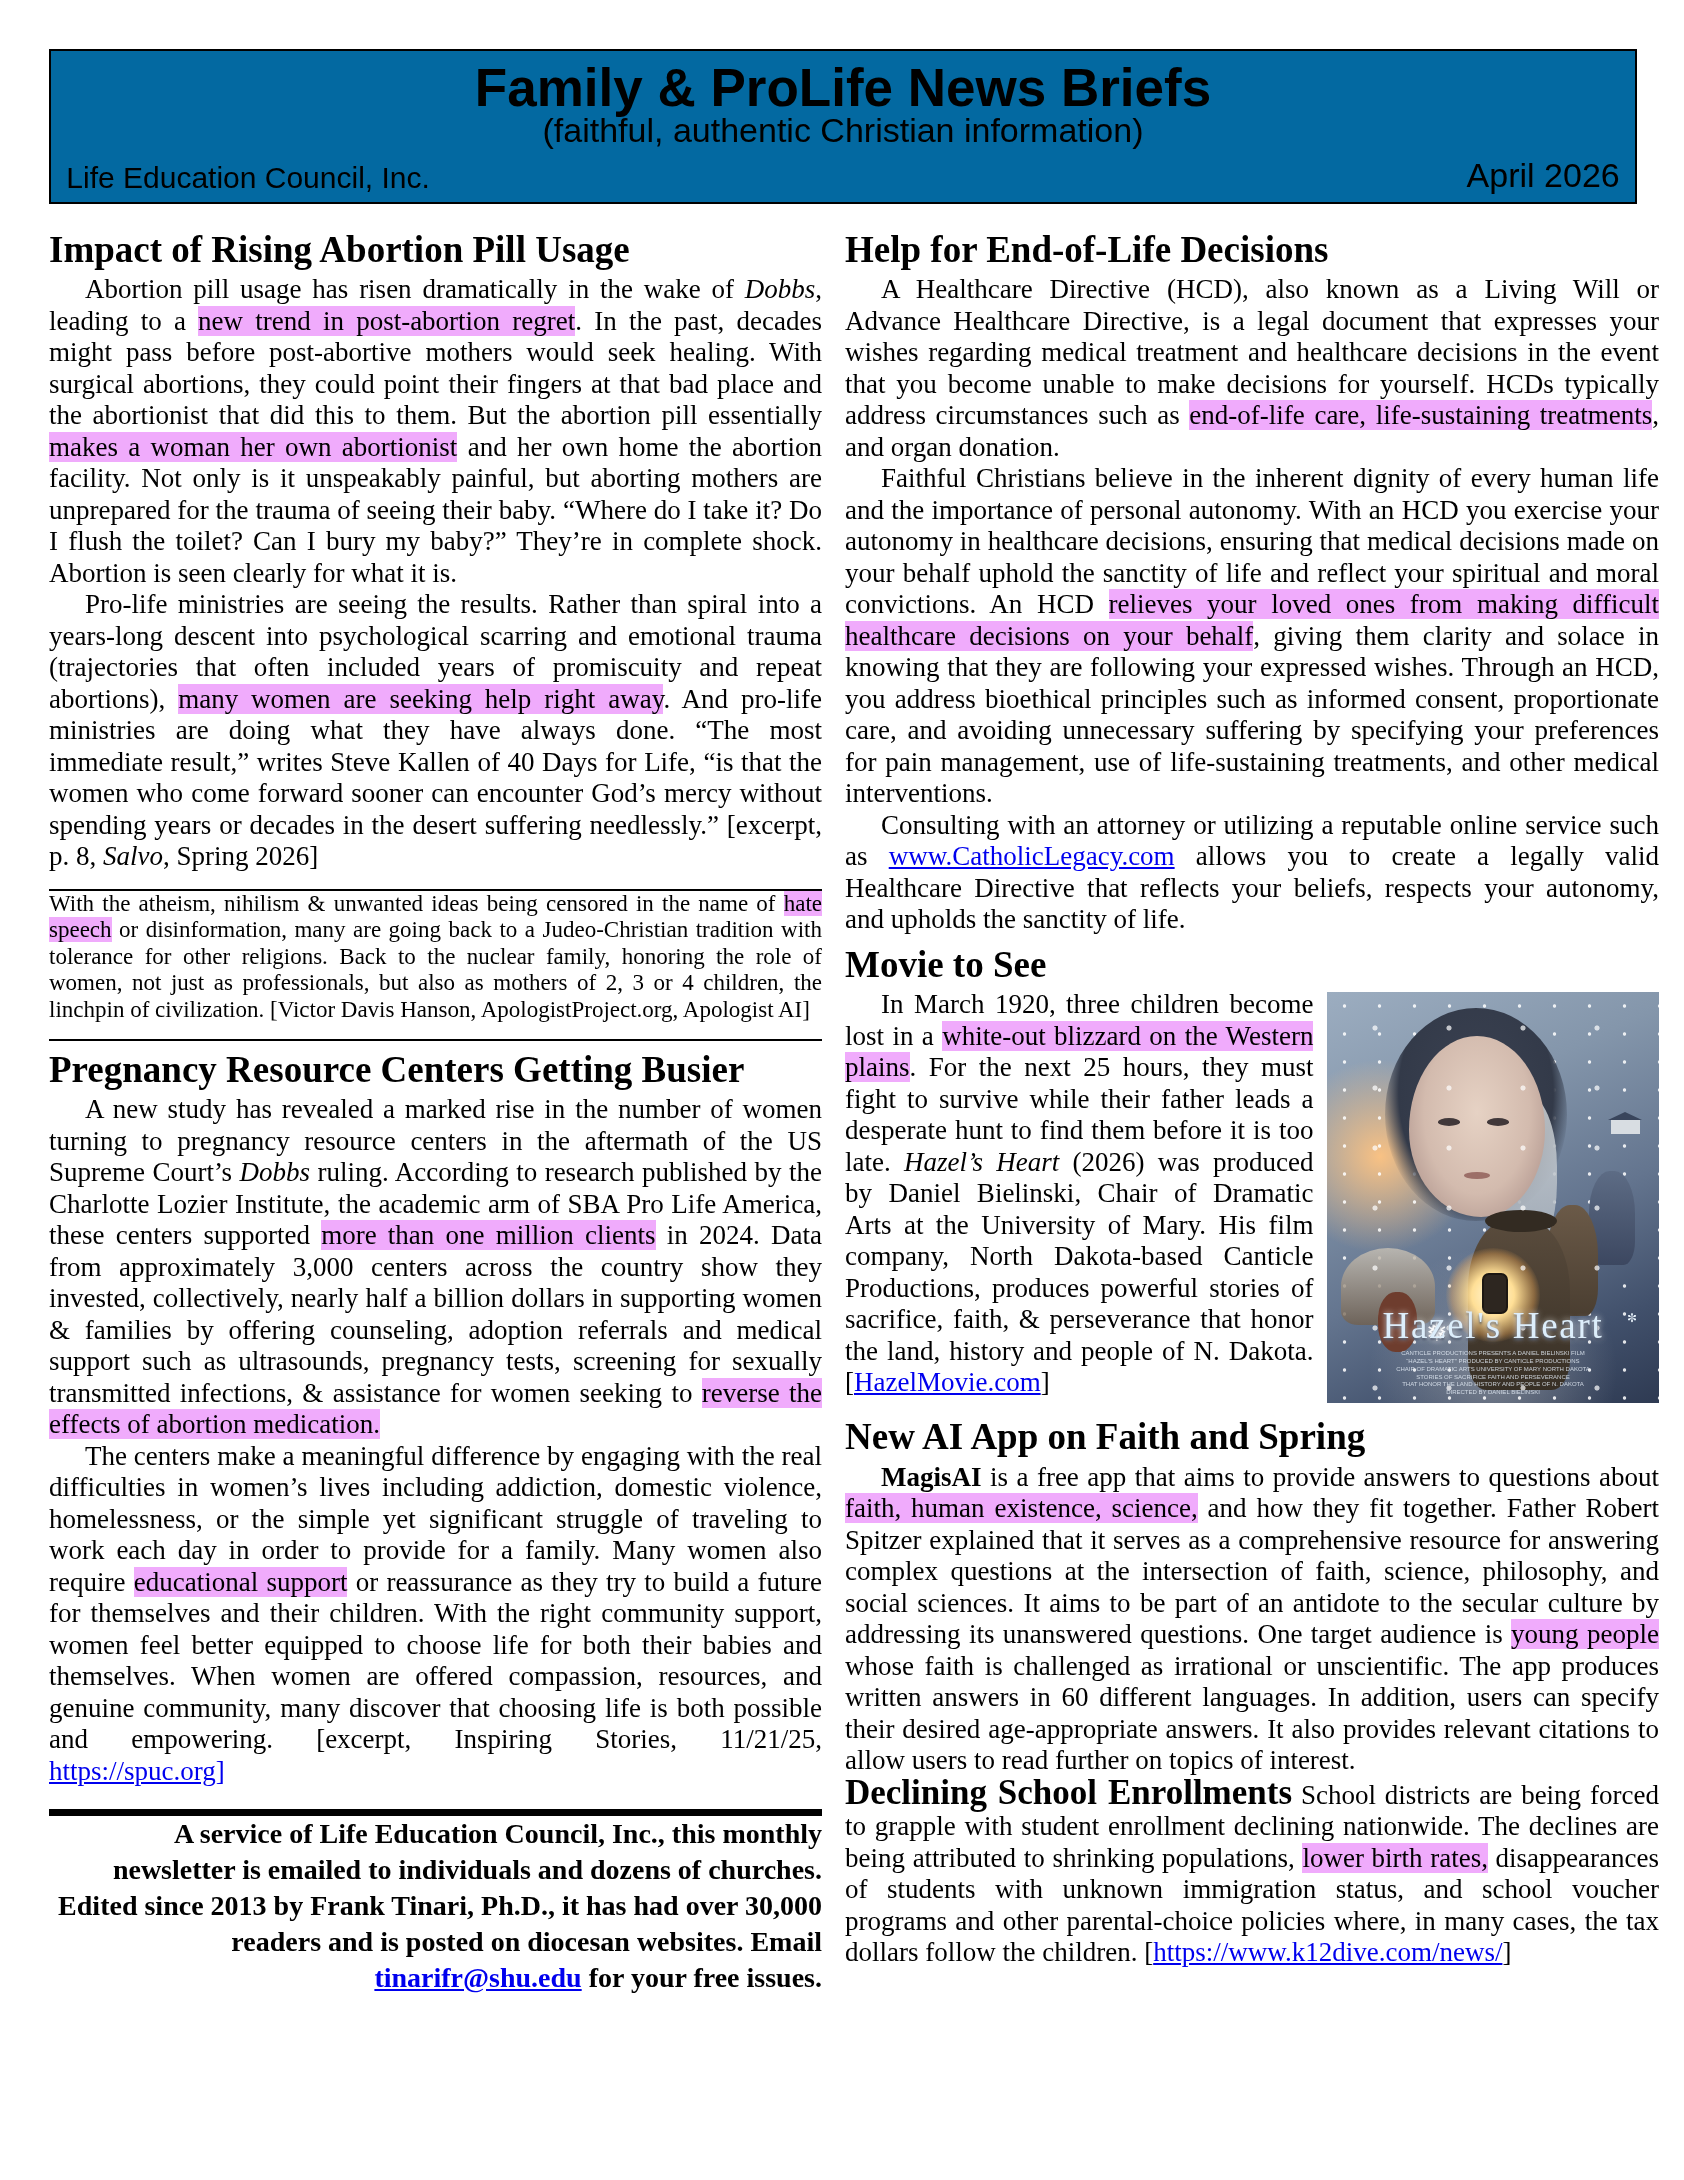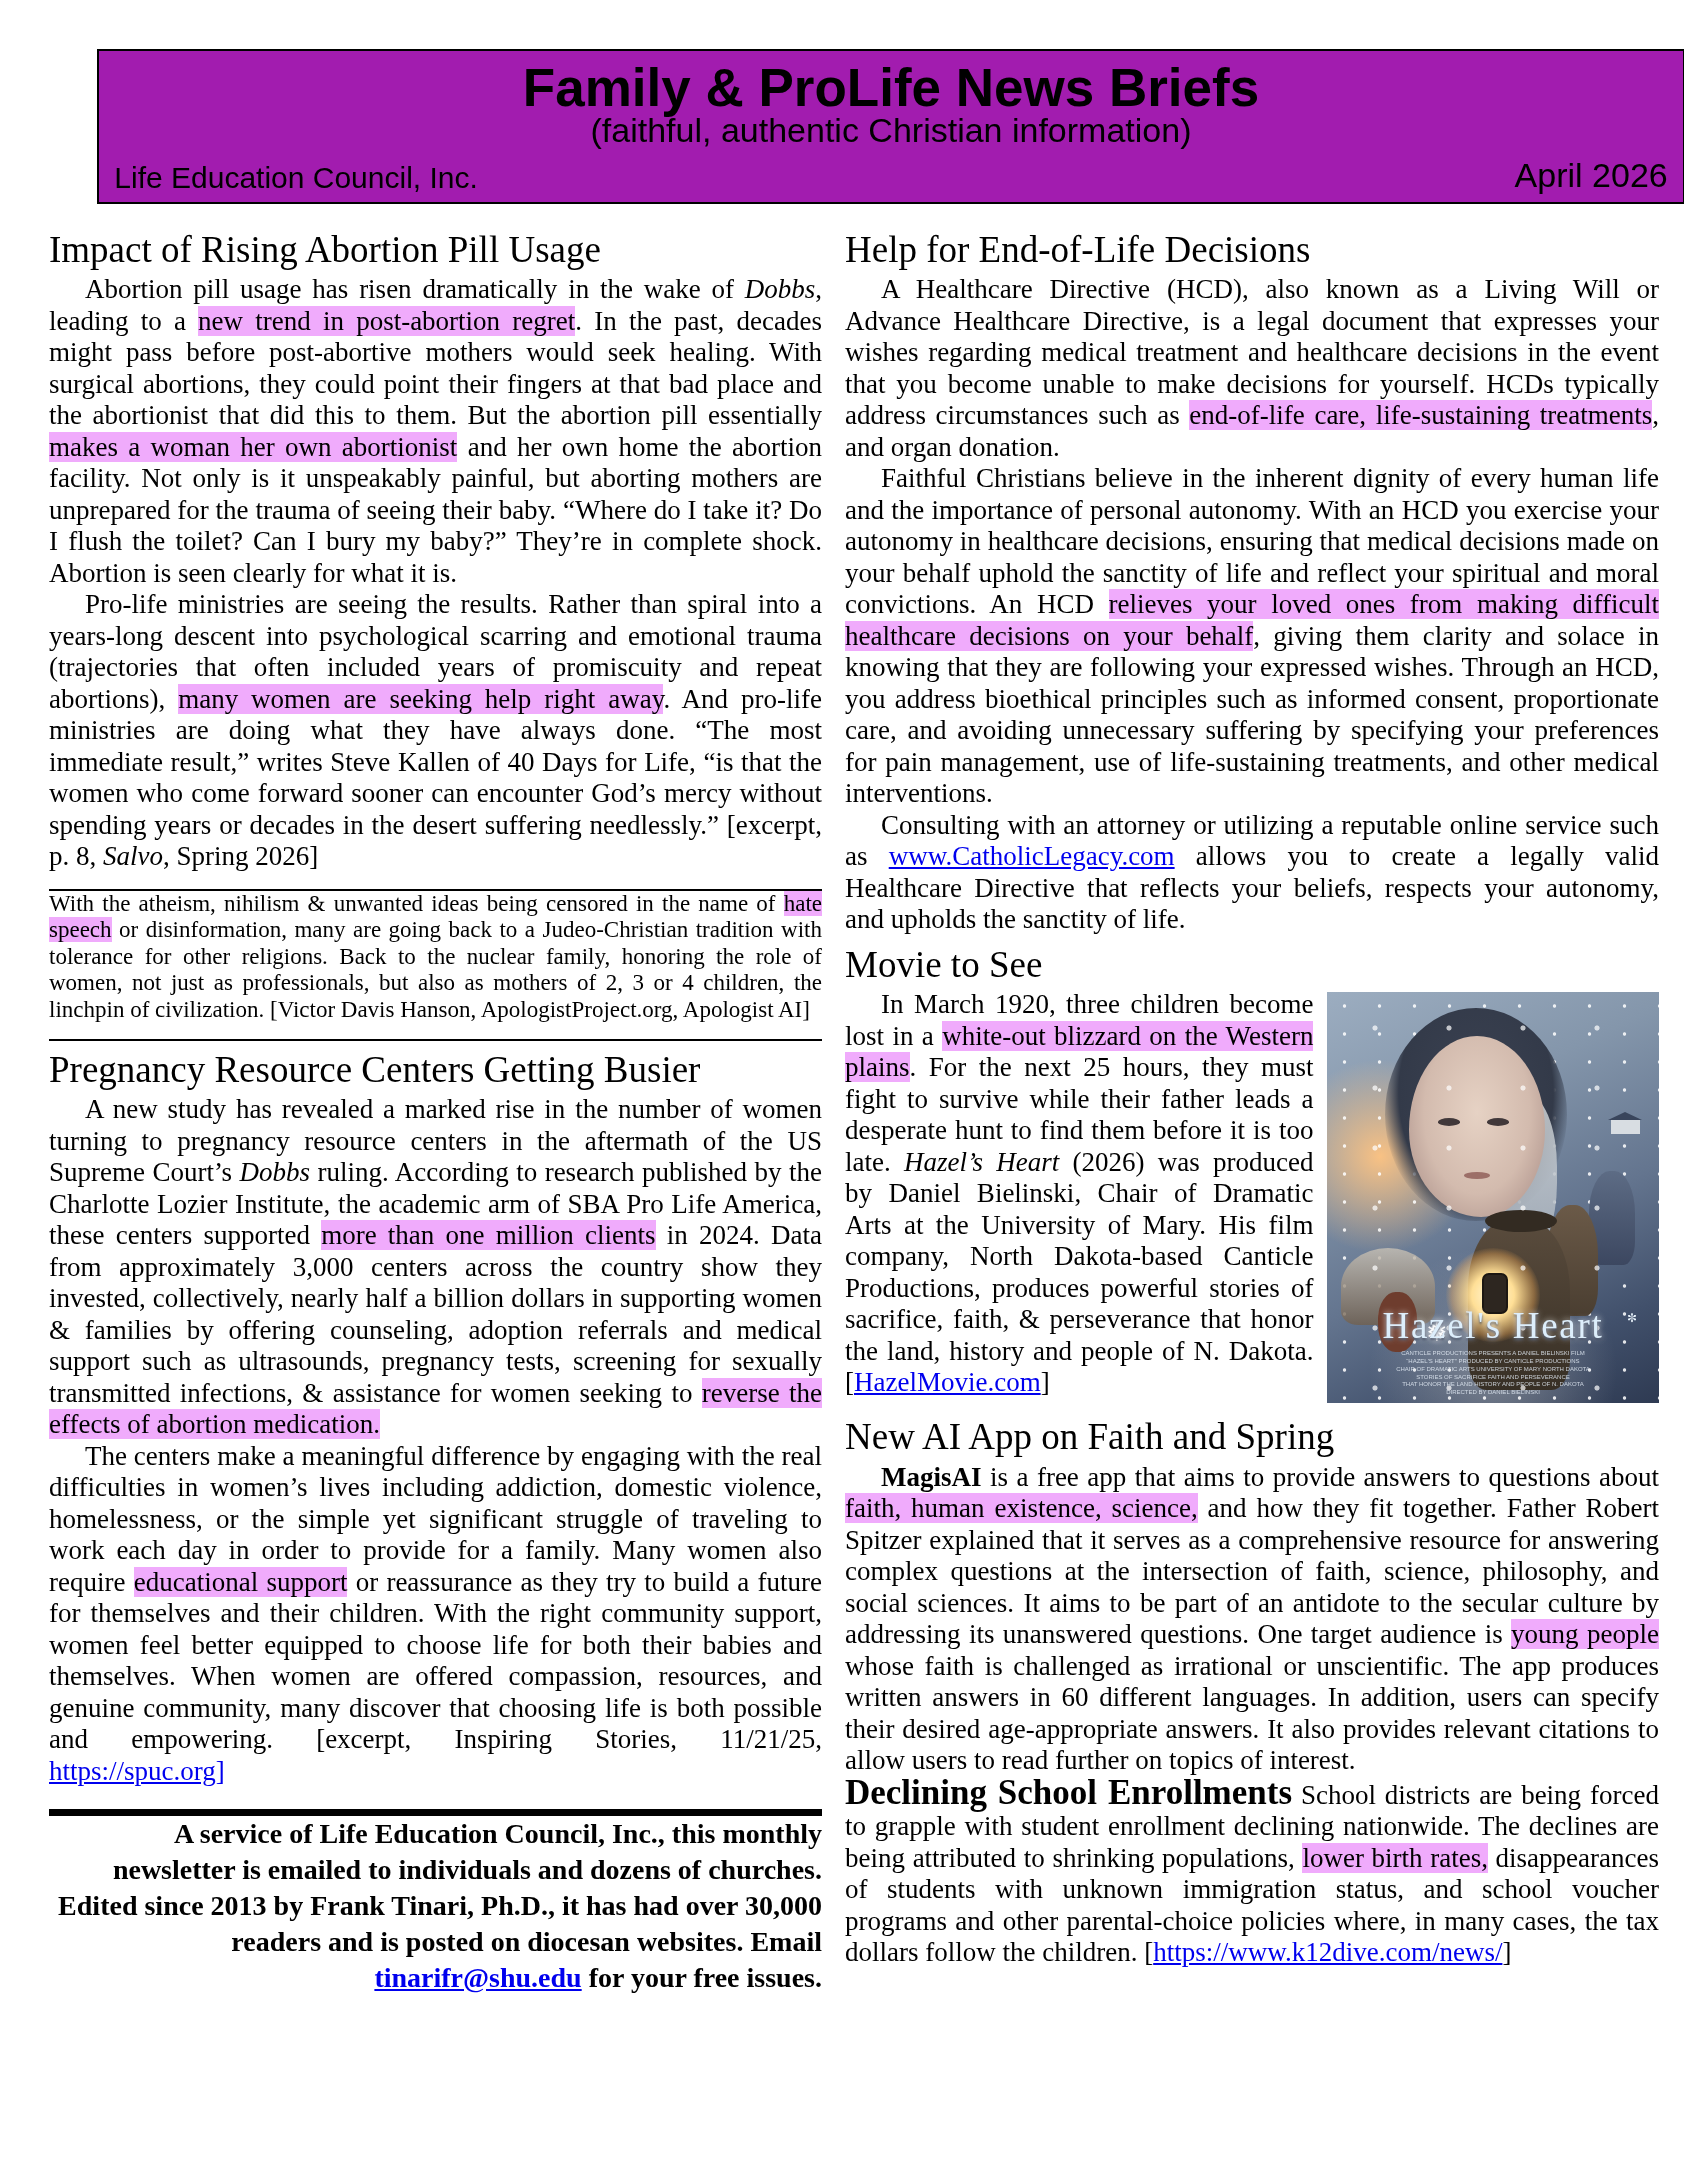--- a/index.html
+++ b/index.html
@@ -4,38 +4,37 @@
 <title>Family &amp; ProLife News Briefs</title>
 <style>
   html,body{margin:0;padding:0;}
   body{
     width:1685px;height:2181px;position:relative;background:#ffffff;color:#000;
     font-family:"Liberation Serif", serif;
   }
   
   .masthead{
     position:absolute;left:49px;top:49px;width:1588px;height:155px;
-    border:2.6px solid #000;background:#a21caf;box-sizing:border-box;
+    border:2.6px solid #000;background:#0369a1;box-sizing:border-box;
     font-family:"Liberation Sans", sans-serif;
-    margin-left:48px;
   }
   .mast-title{
     text-align:center;font-size:53px;font-weight:bold;line-height:56px;margin-top:8.5px;
     letter-spacing:0px;
   }
   .mast-sub{
     text-align:center;font-size:34px;line-height:36px;margin-top:-3.4px;
   }
   .mast-org{position:absolute;left:15.3px;bottom:6.8px;font-size:30px;}
   .mast-date{position:absolute;right:15.3px;bottom:6.8px;font-size:34px;text-align:center;}
   
   .col{position:absolute;top:228px;}
   #col-left{left:49px;width:773px;}
   #col-right{left:845px;width:814px;}
-  h1.art{font-size:37px;line-height:43px;font-weight:normal;margin:6.8px 0 3.4px 0;}
+  h1.art{font-size:37px;line-height:43px;font-weight:bold;margin:6.8px 0 3.4px 0;}
   h1.first{margin-top:0;}
   p.body{font-size:27px;line-height:31.5px;text-align:justify;text-indent:36px;margin:0;}
   p.noindent{text-indent:0;}
   p.small-p{font-size:23px;line-height:26.4px;text-align:justify;text-indent:0;margin:0;}
   .ruled{border-bottom:2.6px solid #000;padding-bottom:16px;}
   .hl{background:#f0abfc;}
   .it{font-style:italic;}
   .bd{font-weight:bold;}
   .lk{color:#0000ee;text-decoration:underline;}
   .runin{font-weight:bold;font-size:35px;line-height:31.5px;}

